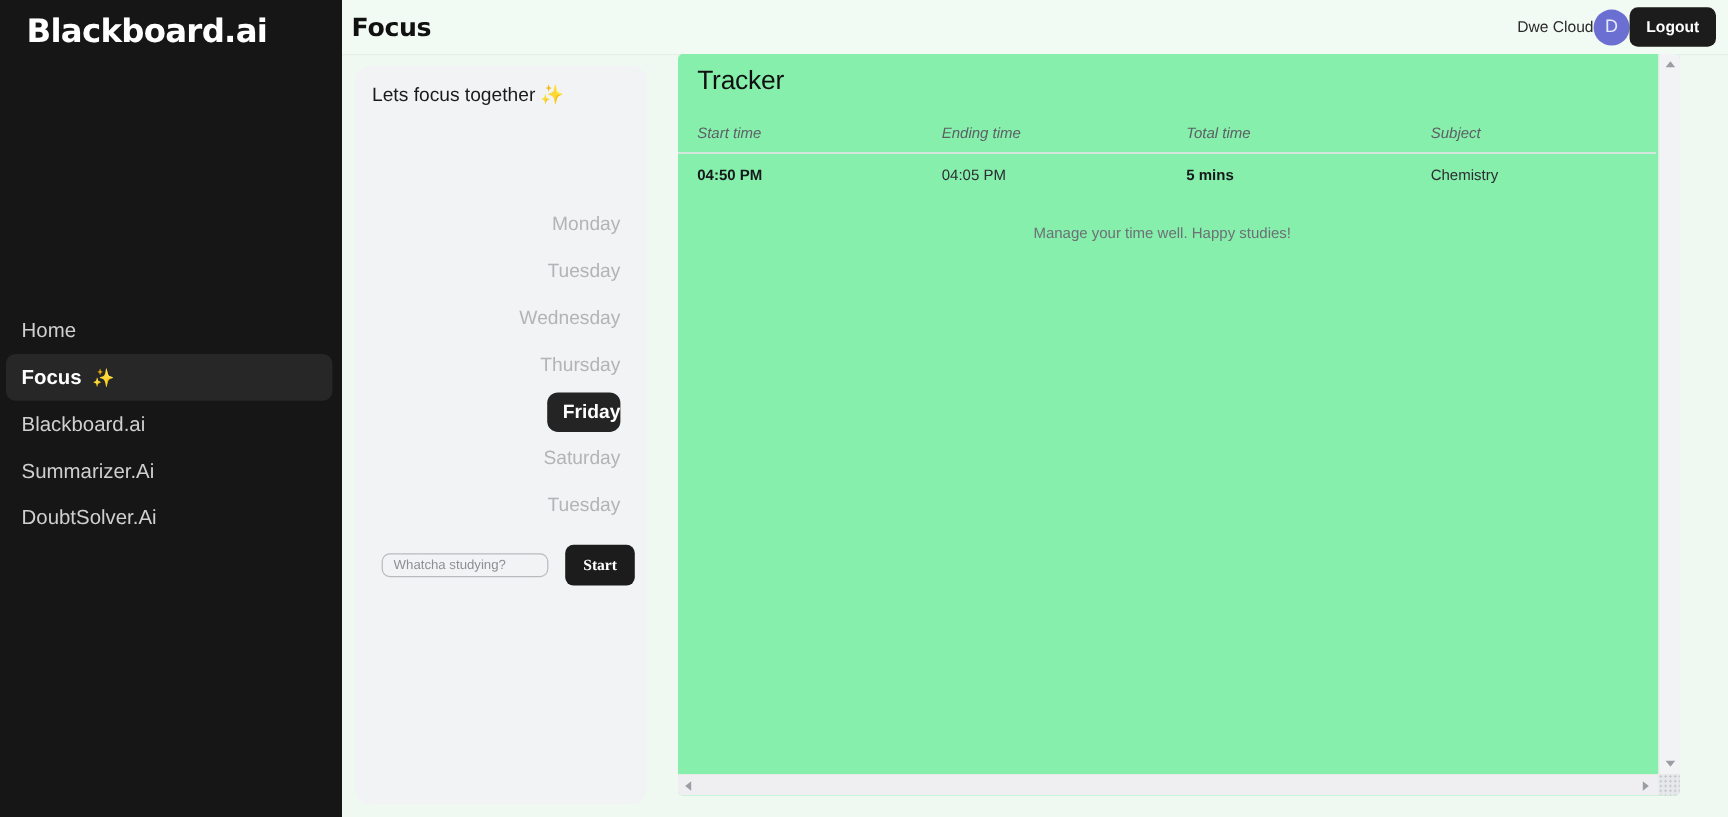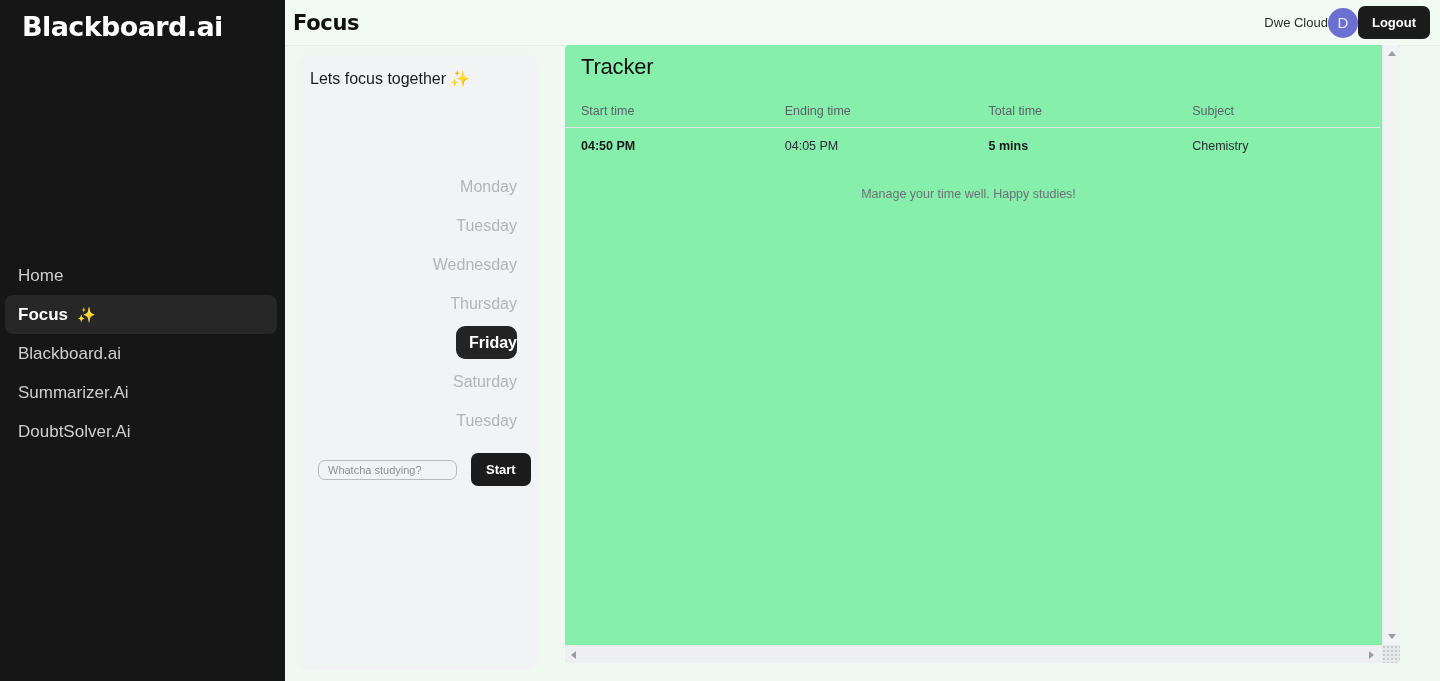--- a/index.html
+++ b/index.html
@@ -167,21 +167,21 @@
   #study-input::placeholder { color: #8e8f93; }
   #start-btn {
     background: #1c1c1c;
     color: #ffffff;
     font-size: 13px;
     font-weight: bold;
     border: none;
     border-radius: 7px;
     padding: 9px 15px;
     cursor: pointer;
-    font-family: Liberation Sans, sans-serif;
+    font-family: Liberation Serif, serif;
   }
 
   
   #tracker-panel {
     position: absolute;
     left: 565px; top: 45px;
     width: 835px; height: 618px;
     background: #86efac;
     border-radius: 4px;
     overflow: hidden;
@@ -198,20 +198,21 @@
     margin-top: 24px;
     table-layout: fixed;
   }
   #tracker-table th {
     text-align: left;
     font-weight: normal;
     font-size: 12.5px;
     color: #5d6066;
     padding: 0 0 9px 16px;
     border-bottom: 1px solid #e3e4e7;
+    font-style: italic;
   }
   #tracker-table td {
     text-align: left;
     font-size: 12.5px;
     color: #2b2d31;
     padding: 11px 0 11px 16px;
   }
   #tracker-table td.bold { font-weight: bold; color: #17181b; }
   #tracker-note {
     text-align: center;

